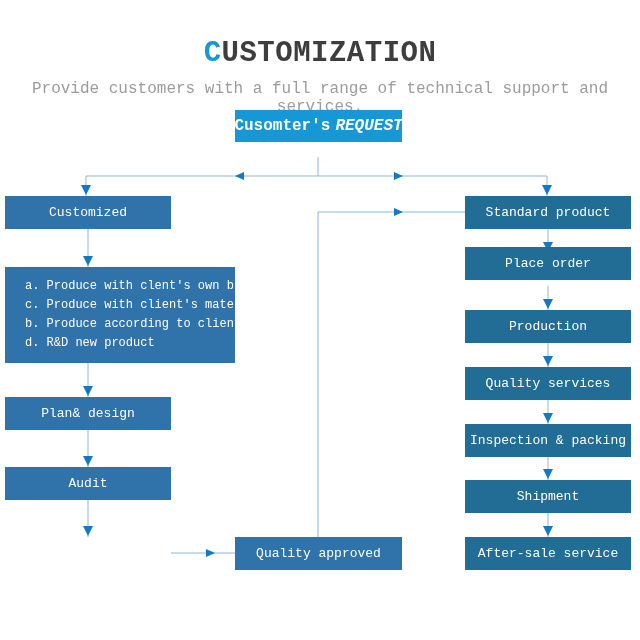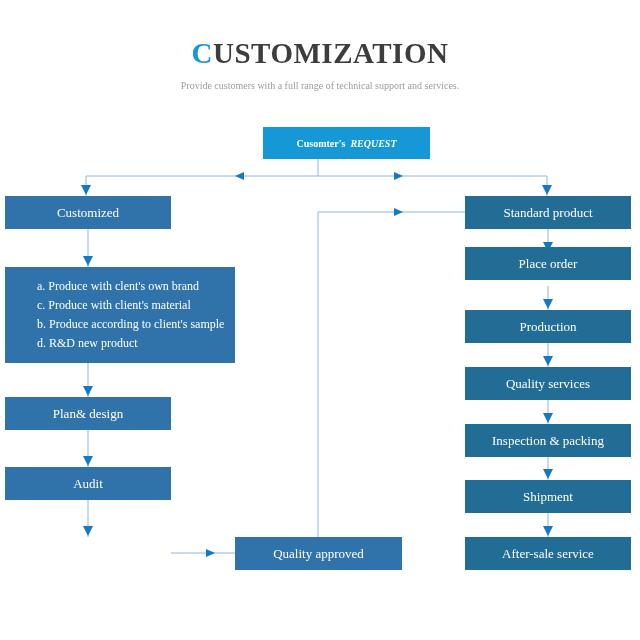--- a/index.html
+++ b/index.html
@@ -1,49 +1,49 @@
 <!DOCTYPE html>
 <html style="--accent-blue: #1697d6; --left-box-blue: #3072aa; --right-box-blue: #226d95; --connector-line: #8fb6dc; --arrow-blue: #1379c7; --title-dark: #3d3d3d; --subtitle-gray: #9c9c9c;"><head>
 <meta charset="utf-8">
 <style>
   html,body { margin:0; padding:0; background:#ffffff; }
   .canvas {
     position:relative; width:640px; height:640px; background:#ffffff;
-    font-family:Liberation Serif, serif; overflow:hidden;
+    font-family:Liberation Mono, monospace; overflow:hidden;
   }
   .title {
     position:absolute; top:39px; left:0; width:640px; text-align:center;
     font-size:29px; font-weight:bold; line-height:1;
     color:var(--title-dark,#3d3d3d); letter-spacing:0.5px;
   }
   .title .accent { color:var(--accent-blue,#1697d6); }
   .subtitle {
     position:absolute; top:80px; left:0; width:640px; text-align:center;
-    font-size:10px; color:var(--subtitle-gray,#9c9c9c);
+    font-size:16px; color:var(--subtitle-gray,#9c9c9c);
   }
   .connectors { position:absolute; left:0; top:0; z-index:0; }
   .cline { stroke:var(--connector-line,#8fb6dc); stroke-width:1; fill:none; }
   .ahead { fill:var(--arrow-blue,#1379c7); stroke:none; }
   .node {
     position:absolute; z-index:1; display:flex; align-items:center; justify-content:center;
     color:#ffffff; font-size:13px; box-sizing:border-box;
   }
   .root {
-    left:235px; top:127px; width:167px; height:32px;
-    background:var(--accent-blue,#1697d6); font-weight:bold; font-size:10px;margin-left:28px;
+    left:235px; top:110px; width:167px; height:32px;
+    background:var(--accent-blue,#1697d6); font-weight:bold; font-size:16px;
   }
   .root .request { font-style:italic; margin-left:5px; }
   .lbox { left:5px;   width:166px; height:33px; background:var(--left-box-blue,#3072aa); }
   .sbox { left:235px; width:167px; height:33px; background:var(--left-box-blue,#3072aa); }
   .rbox { left:465px; width:166px; height:33px; background:var(--right-box-blue,#226d95);text-align:right; }
   .options {
     left:5px; top:267px; width:230px; height:96px;
     background:var(--left-box-blue,#3072aa);
     flex-direction:column; align-items:flex-start; justify-content:center;
-    padding-left:32px; font-size:12px; line-height:19px; white-space:nowrap;
+    padding-left:20px; font-size:12px; line-height:19px; white-space:nowrap;
   }
 </style>
 </head>
 <body>
 
 <div class="canvas">
 
   <div class="title"><span class="accent">C</span><span>USTOMIZATION</span></div>
 
   <div class="subtitle">Provide customers with a full range of technical support and services.</div>

